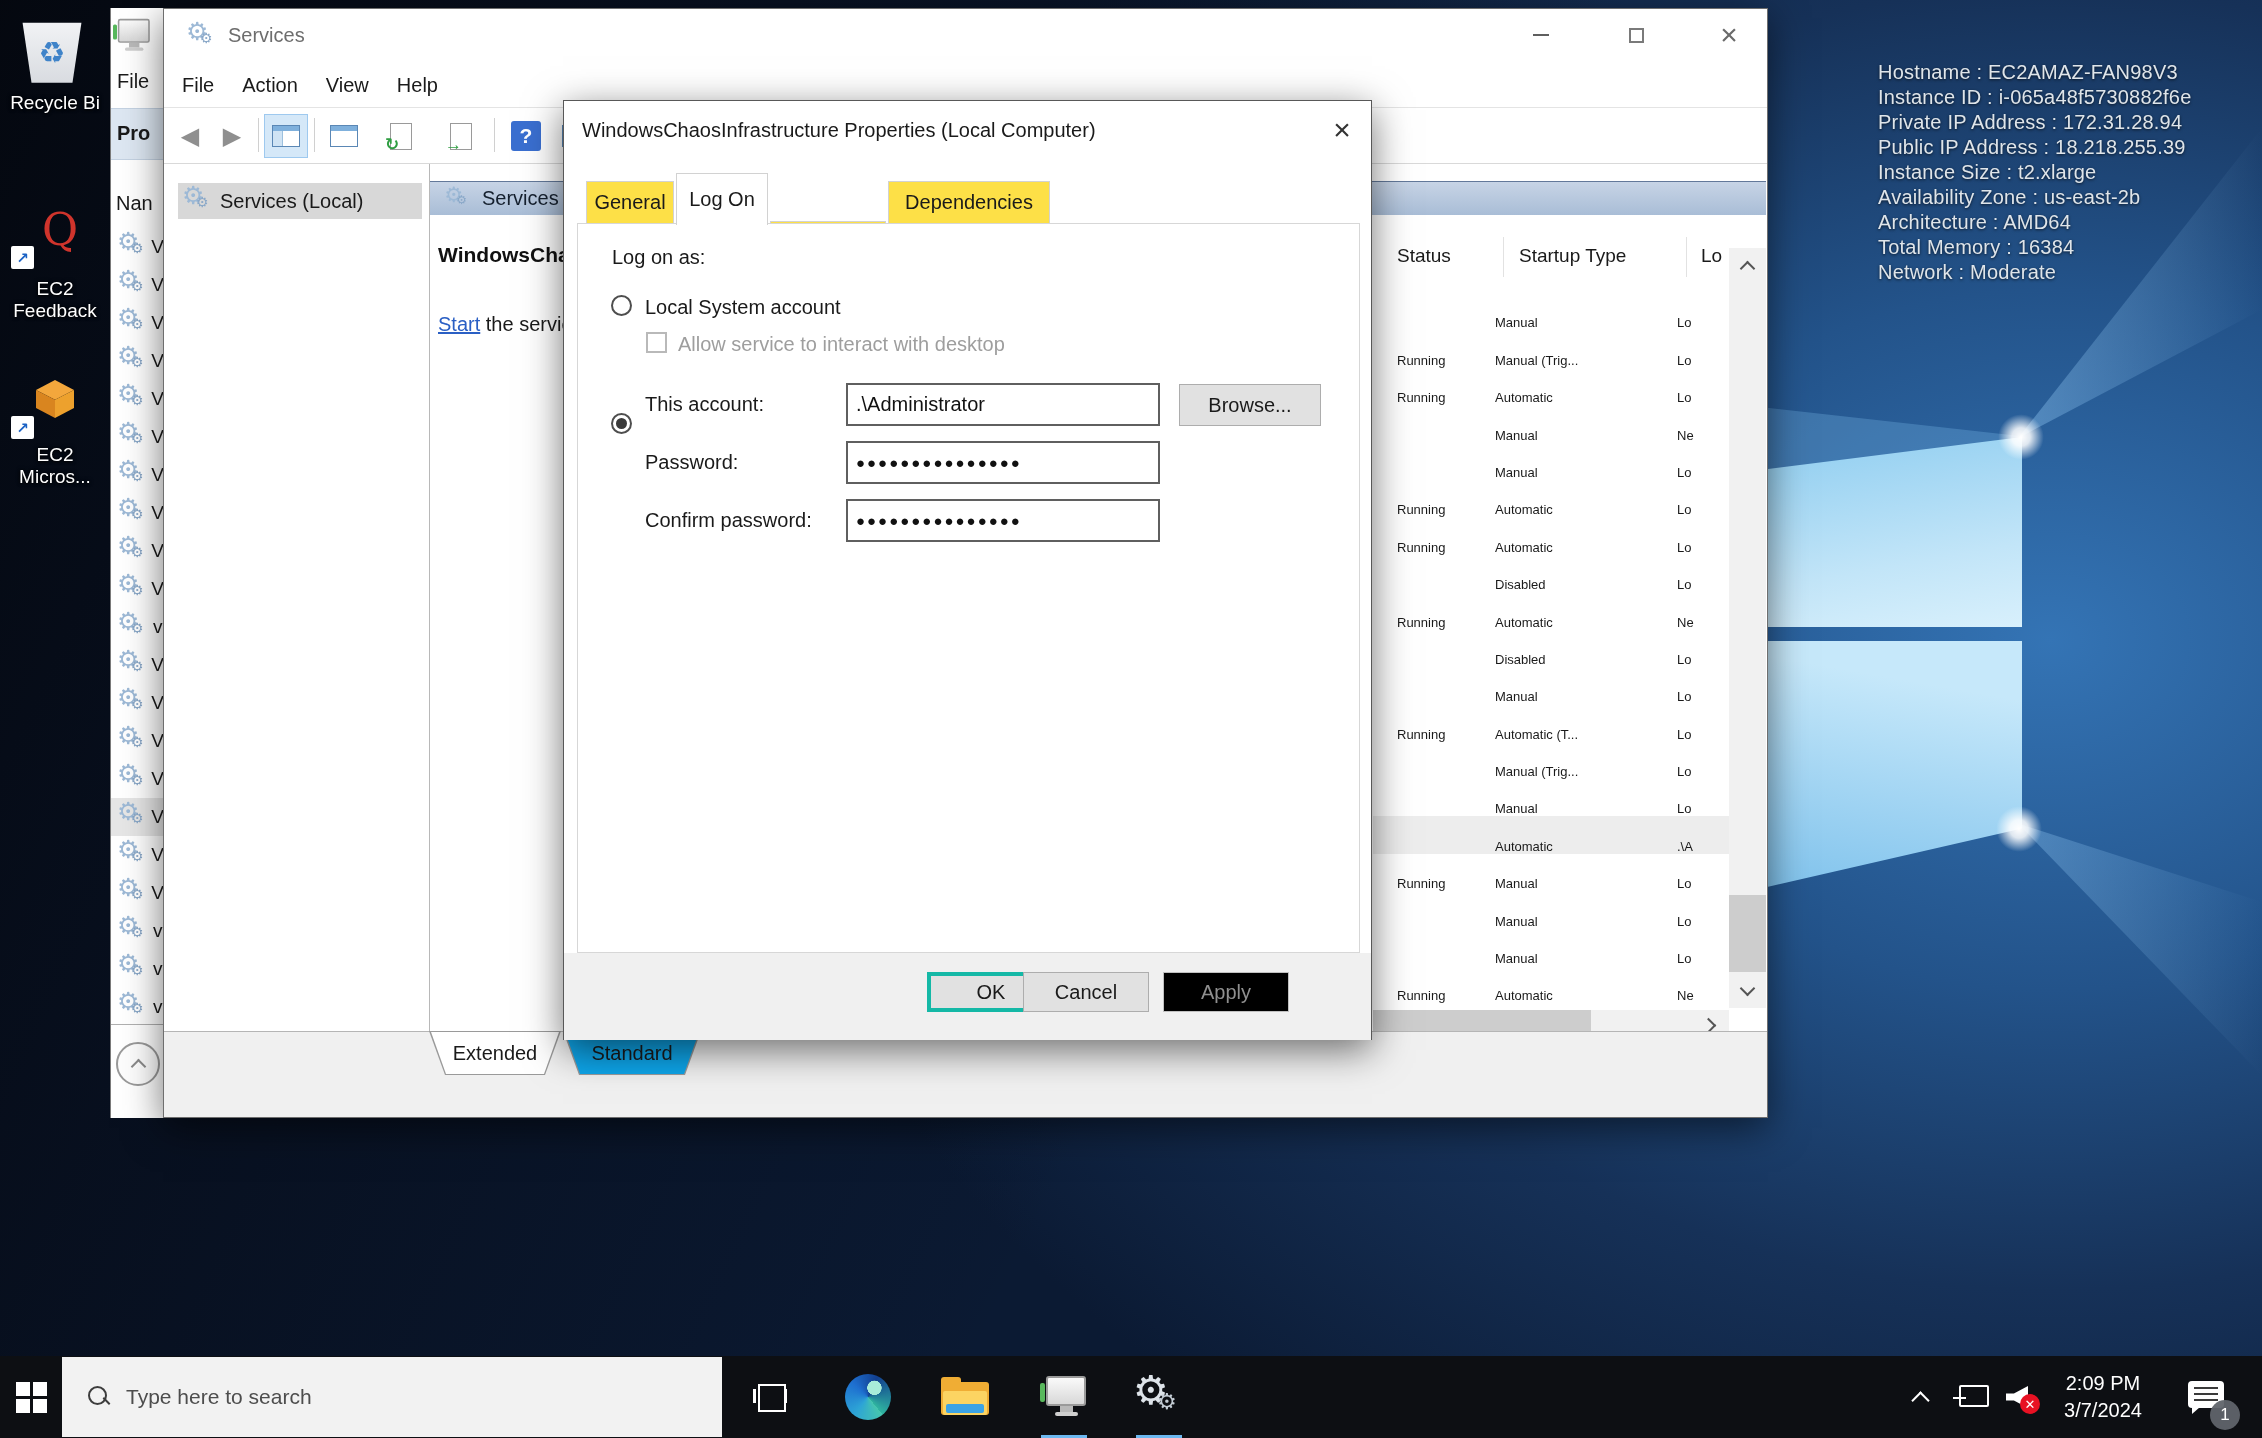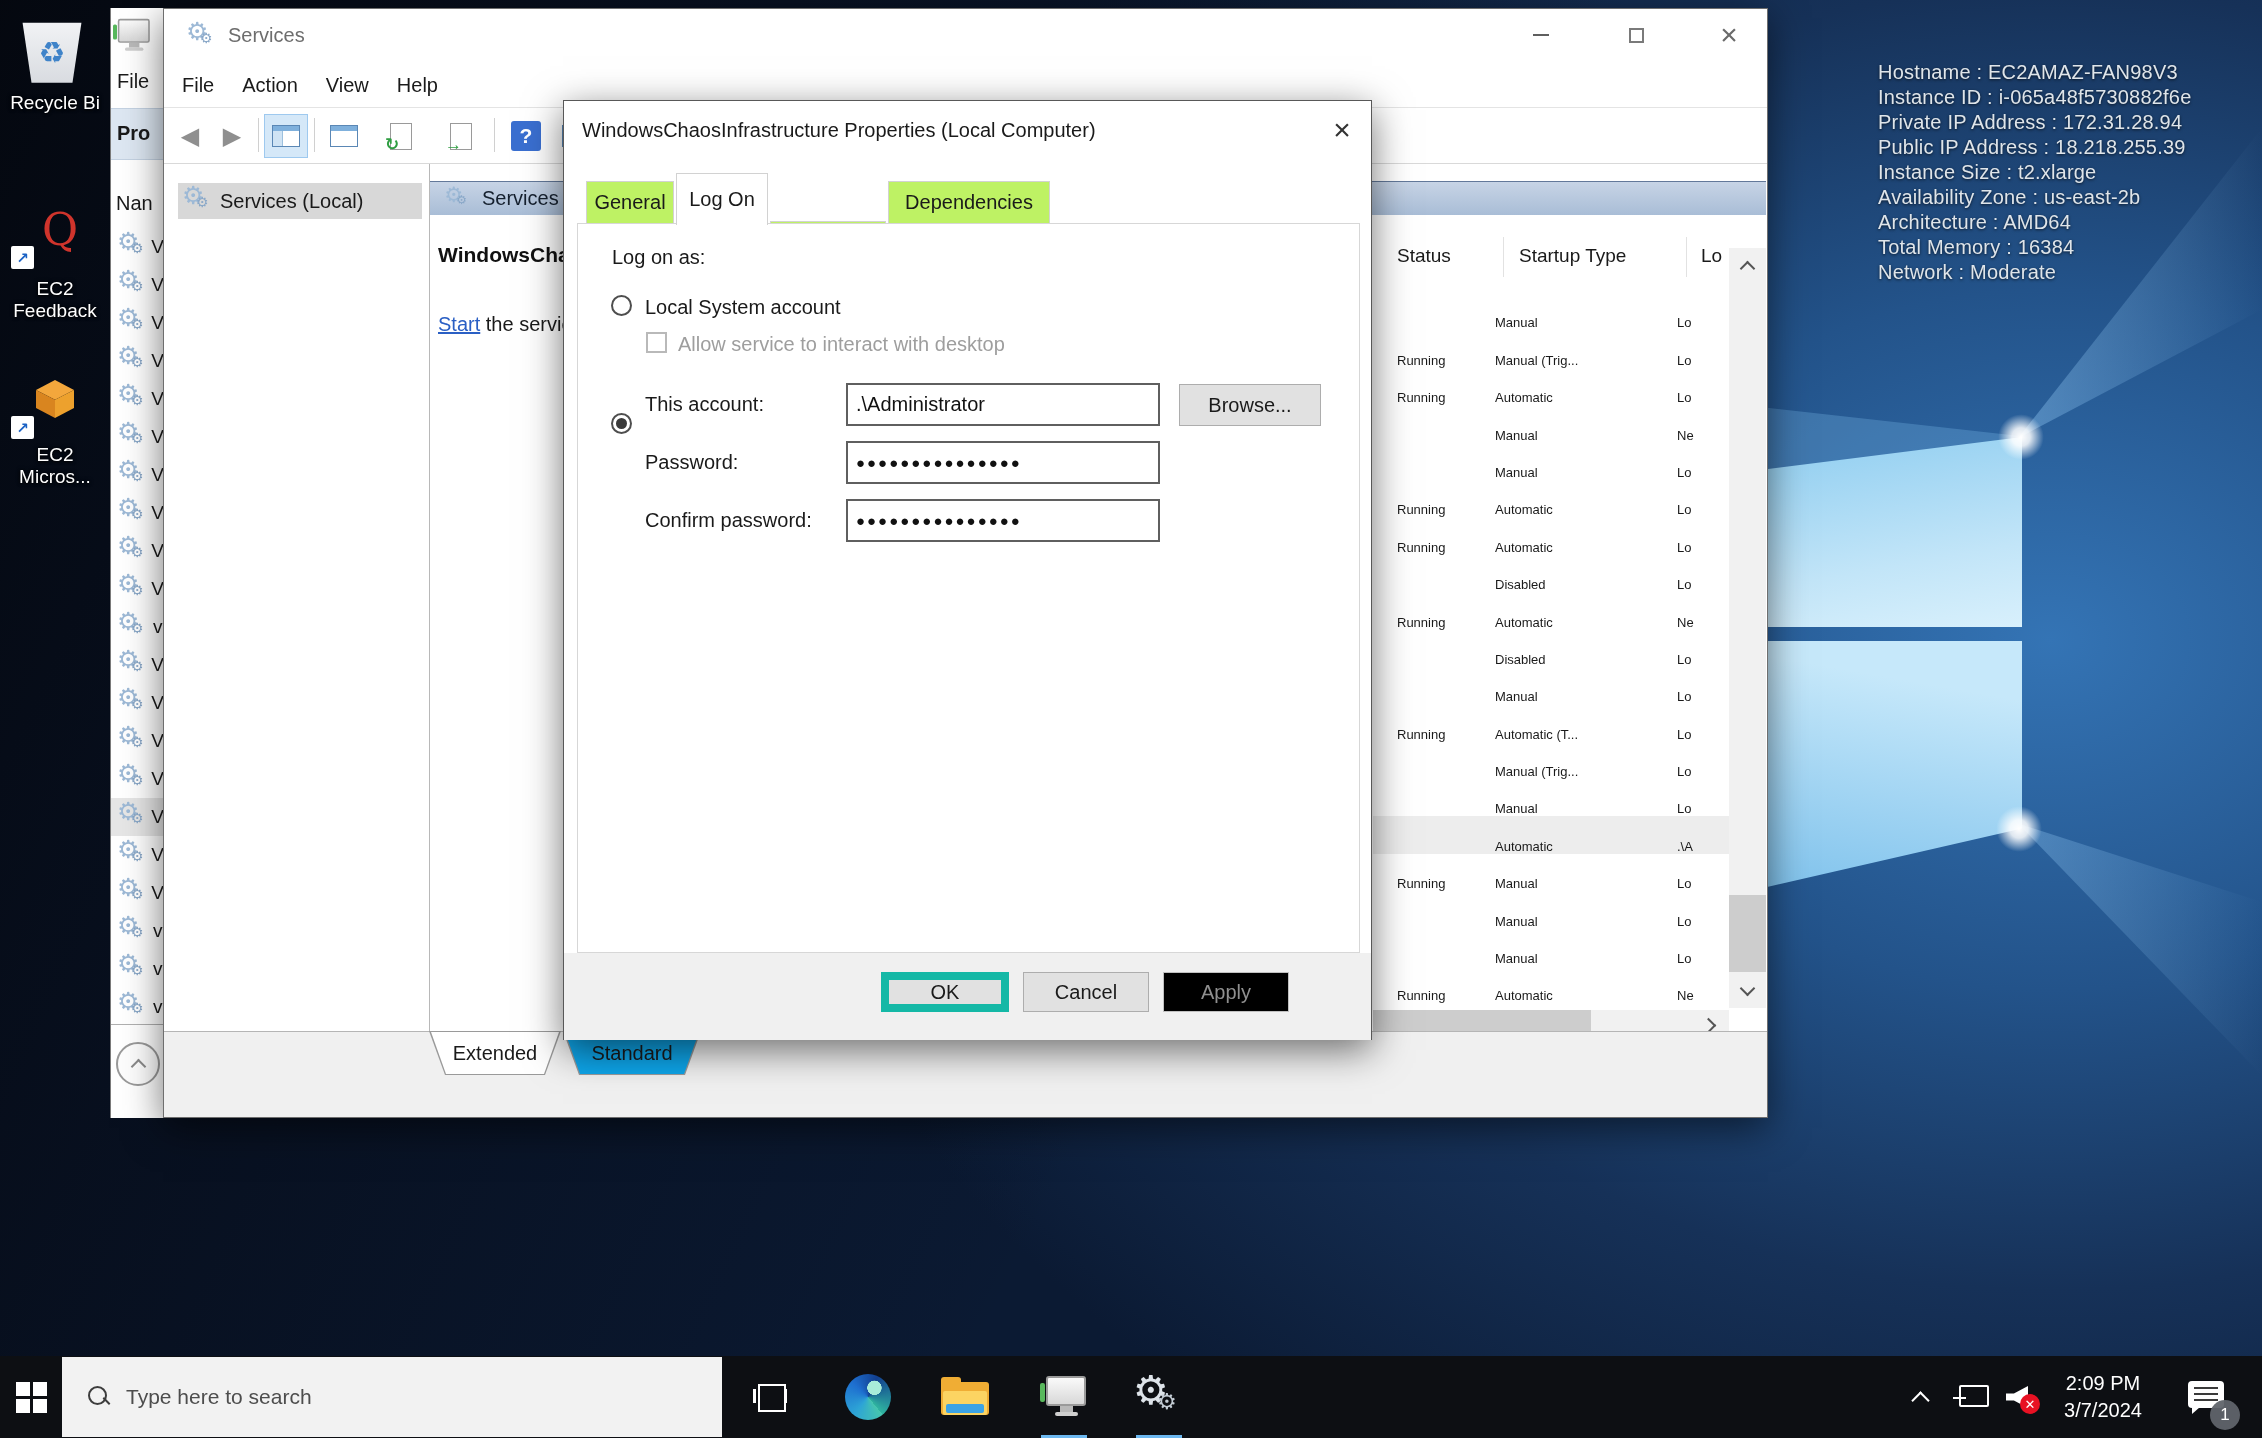--- a/index.html
+++ b/index.html
@@ -91,31 +91,31 @@
   .thumb { position:absolute; background:#cdcdcd; }
 
   
   .ftab { position:absolute; height:44px; }
   .ftab .outer { position:absolute; inset:0; background:#9a9a9a; clip-path:polygon(0 0,100% 0,calc(100% - 16px) 100%,16px 100%); }
   .ftab .inner { position:absolute; inset:1px 2px; display:flex; align-items:center; justify-content:center;
     font-size:20px; color:#1a1a1a; clip-path:polygon(0 0,100% 0,calc(100% - 15px) 100%,15px 100%); }
 
   
   .tab { position:absolute; display:flex; align-items:center; justify-content:center; font-size:20px; color:#1a1a1a;
-    background:#bef264; border:1px solid #d2d2d2; border-bottom:none; top:80px; height:42px; }
+    background:#fde047; border:1px solid #d2d2d2; border-bottom:none; top:80px; height:42px; }
   .tab.active { top:72px; height:52px; background:#fff; z-index:3; }
   .radio { position:relative; width:21px; height:21px; border:2px solid #4e4e4e; border-radius:50%; background:#fff; }
   .radio.sel::after { content:""; position:absolute; inset:3px; background:#3a3a3a; border-radius:50%; }
   .checkbox { width:21px; height:21px; border:2px solid #b9b9b9; background:#fff; }
   .field { position:absolute; background:#fff; border:2px solid #5f5f5f; font-size:20px; padding:0 8px;
     font-family:"Liberation Sans","DejaVu Sans",sans-serif; color:#111; }
   .field.dots { font-size:15px; letter-spacing:2px; }
   .btn { position:absolute; background:#e1e1e1; border:1px solid #adadad; font-size:20px; color:#1a1a1a;
     display:flex; align-items:center; justify-content:center; }
-  .btn.primary { border:8px solid #14b8a6; }
+  .btn.primary { border:4px solid #14b8a6;margin-left:46px; }
   .btn.disabled { background:#000000; border-color:#c0c0c0; color:#8f8f8f; }
   .dlabel { position:absolute; font-size:20px; color:#1a1a1a; white-space:nowrap; }
 
   
   .bgrow { display:flex; align-items:center; height:38px; padding-left:6px; }
   .bgrow.sel { background:#e6e6e6; }
   .bglabel { font-size:19px; color:#1a1a1a; margin-left:6px; }
 
   
   .taskbar { position:absolute; left:0; top:1356px; width:2262px; height:82px; background:#0d0f13; z-index:40; }

